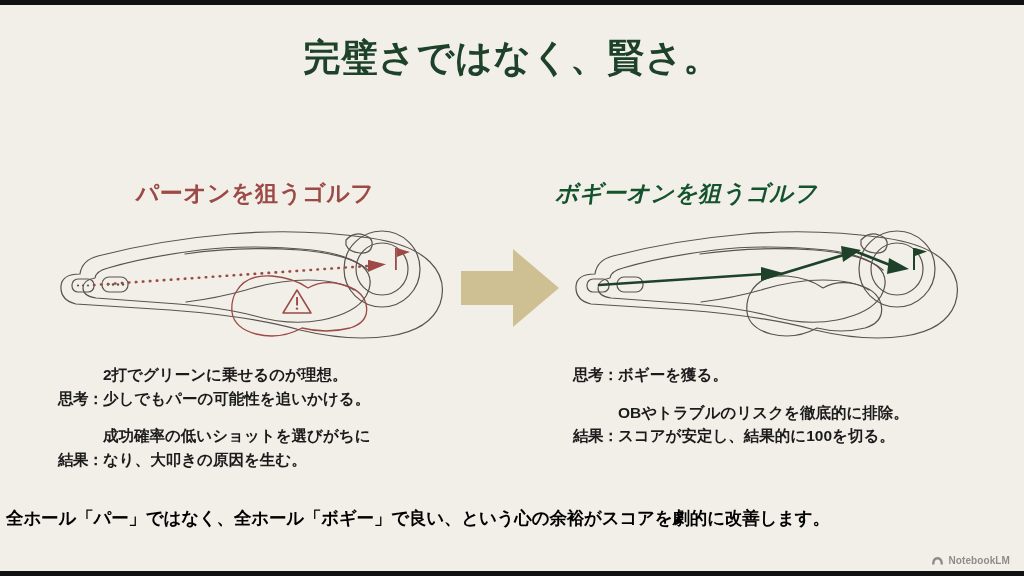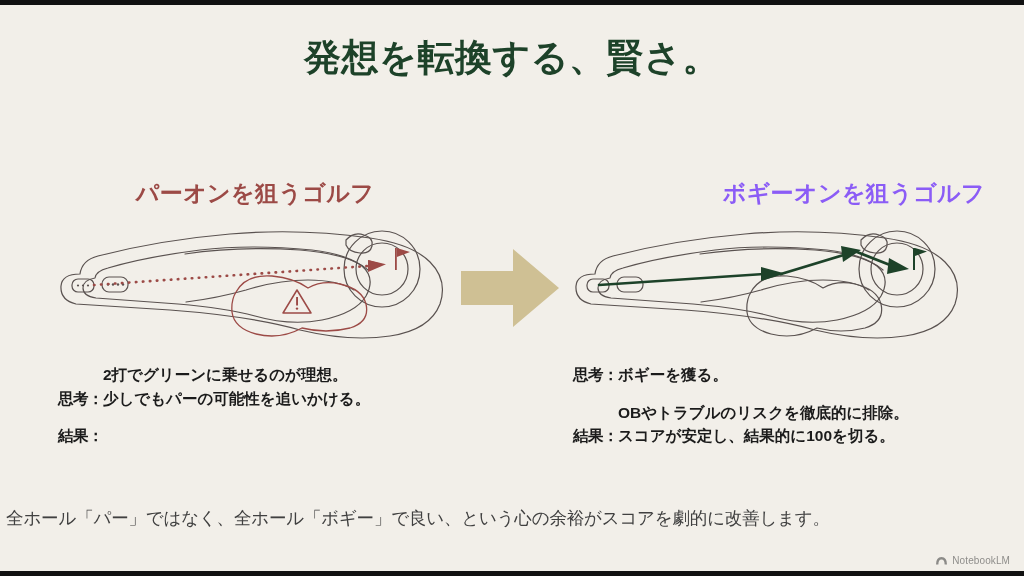--- a/index.html
+++ b/index.html
@@ -61,22 +61,23 @@
   }
   .col-head.left {
     left: 40px;
     width: 430px;
     text-align: center;
     color: #9c4a46;
   }
   .col-head.right {
     left: 555px;
     width: 430px;
-    text-align: right;
-    color: #8b5cf6;
+    text-align: left;
+    color: #14532d;
+    font-style: italic;
   }
 
   
   .diagram {
     position: absolute;
     top: 212px;
   }
   .diagram.left { left: 50px; }
   .diagram.right { left: 565px; }
 
@@ -117,53 +118,54 @@
   .tb-body .ln { display: block; white-space: nowrap; font-weight: bold; }
 
   
   .footer {
     position: absolute;
     top: 506px;
     left: 0;
     width: 836px;
     text-align: center;
     font-size: 17.5px;
-    font-weight: normal;
-    color: #404040;
+    font-weight: bold;
+    color: #000000;
     letter-spacing: -0.2px;
     white-space: nowrap;
   }
 
   
   .watermark {
     position: absolute;
     right: 14px;
     bottom: 10px;
     display: flex;
     align-items: flex-start;
     gap: 4px;
     opacity: 0.55;
     z-index: 30;
+    font-weight: bold;
   }
   .watermark-text {
     font-size: 10px;
     color: #3a3a3a;
     letter-spacing: 0.1px;
   }
 </style>
 </head>
 <body>
 
 <div class="slide">
 
   <div class="letterbox top"></div>
   <div class="letterbox bottom"></div>
 
   <div class="title-block">
-    <div class="title-line">発想を転換する、賢さ。</div>
+    <div class="title-line">完璧さではなく、賢さ。</div>
   </div>
 
   <div class="col-head left">パーオンを狙うゴルフ</div>
   <div class="col-head right">ボギーオンを狙うゴルフ</div>
 
   <div class="diagram left">
     <svg width="400" height="130" viewBox="0 0 400 130" xmlns="http://www.w3.org/2000/svg">
       <g fill="none" stroke="#5a5250" stroke-width="1.2" stroke-linejoin="round" stroke-linecap="round">
 
         <path d="M30 62 Q12 62 11 74 Q10 88 26 92 L120 98 Q200 104 250 118
@@ -272,20 +274,24 @@
   <div class="textblock left">
     <div class="tb-row">
       <span class="tb-label">思考：</span>
       <span class="tb-body">
         <span class="ln">2打でグリーンに乗せるのが理想。</span>
         <span class="ln">少しでもパーの可能性を追いかける。</span>
       </span>
     </div>
     <div class="tb-row">
       <span class="tb-label">結果：</span>
+      <span class="tb-body">
+        <span class="ln">成功確率の低いショットを選びがちに</span>
+        <span class="ln">なり、大叩きの原因を生む。</span>
+      </span>
     </div>
   </div>
 
   <div class="textblock right">
     <div class="tb-row">
       <span class="tb-label">思考：</span>
       <span class="tb-body">
         <span class="ln">ボギーを獲る。</span>
       </span>
     </div>

